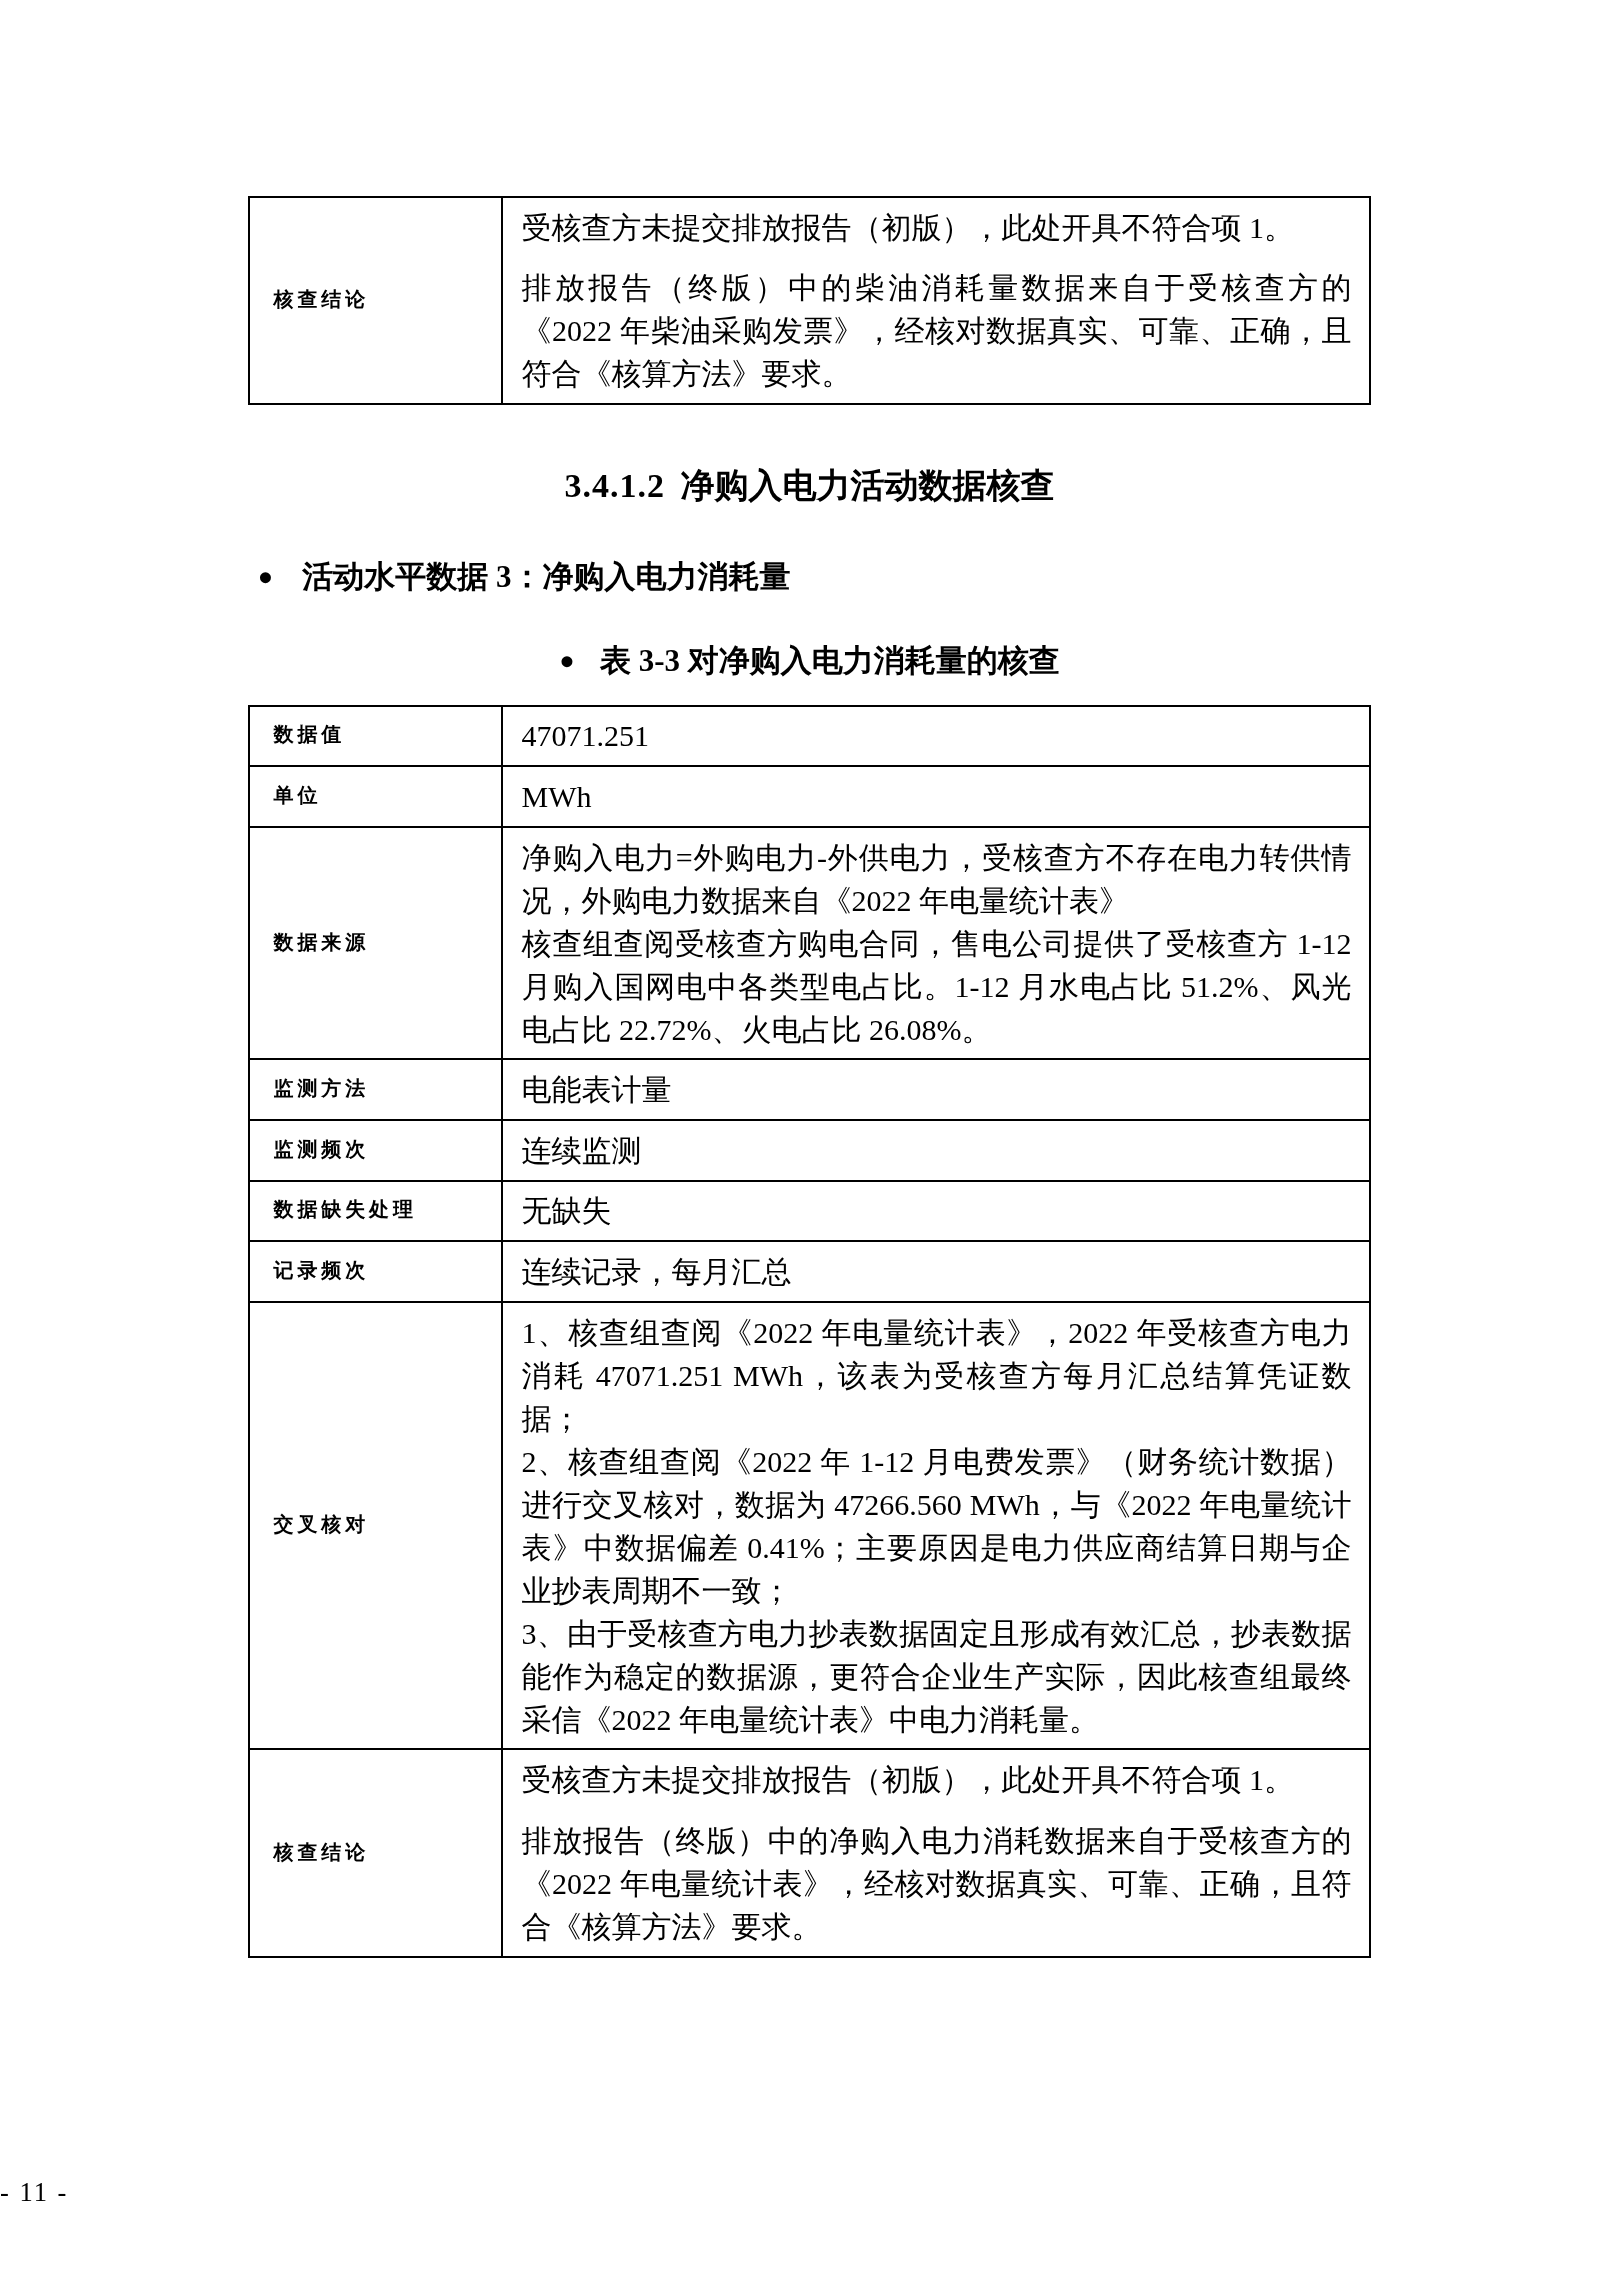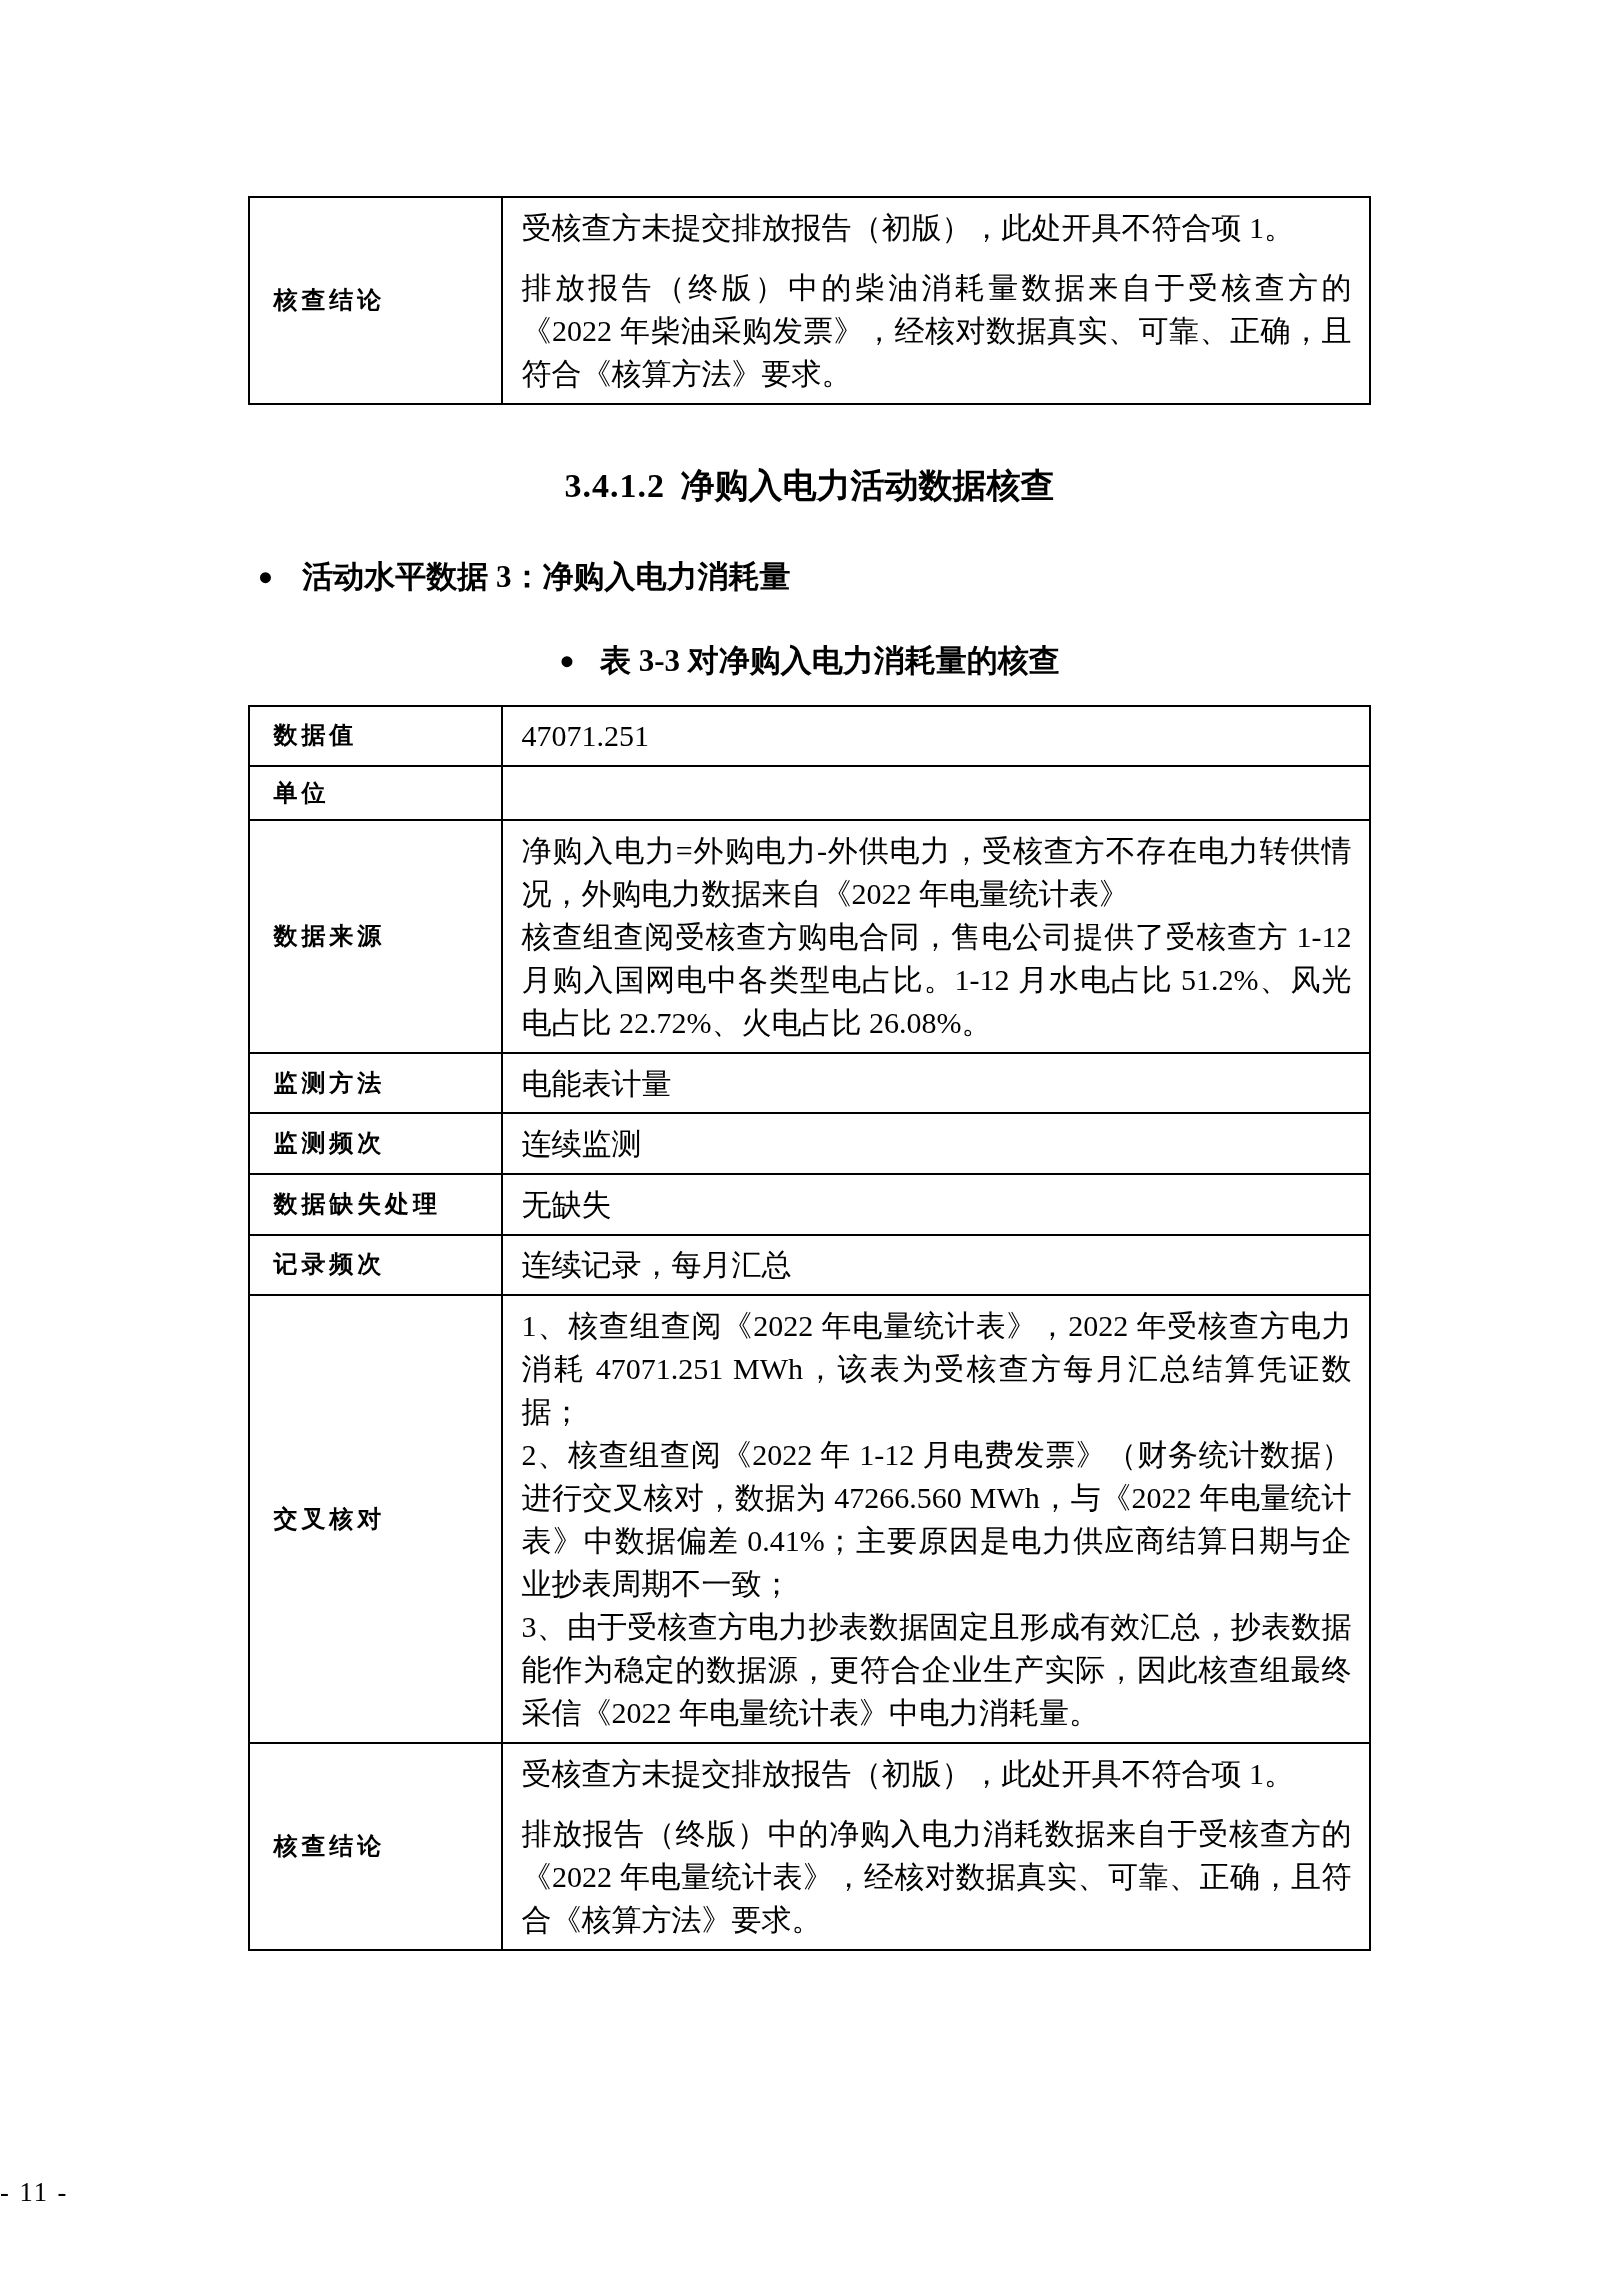--- a/index.html
+++ b/index.html
@@ -37,23 +37,24 @@
   }
   .tbl-row + .tbl-row { border-top: 2px solid #000; }
   .tbl-label {
     flex: 0 0 253px;
     width: 253px;
     border-right: 2px solid #000;
     display: flex;
     align-items: center;
     padding: 5.9px 7.8px 5.9px 23.5px;
     font-weight: bold;
-    font-size: 24px;
+    font-size: 20px;
     letter-spacing: 3.9px;
     line-height: 39px;
+    font-family: Liberation Mono, monospace;
   }
   .tbl-content {
     flex: 1 1 auto;
     display: flex;
     flex-direction: column;
     justify-content: center;
     padding: 7.8px 17.6px 7.8px 18.6px;
     font-size: 30px;
     line-height: 43px;
   }
@@ -149,20 +150,23 @@
 
     <div class="vtable" id="main-table">
         <div class="tbl-row" data-row-id="data-value">
           <div class="tbl-label">数据值</div>
           <div class="tbl-content">
             <p>47071.251</p>
           </div>
         </div>
         <div class="tbl-row" data-row-id="unit">
           <div class="tbl-label">单位</div>
+          <div class="tbl-content">
+            <p>MWh</p>
+          </div>
         </div>
         <div class="tbl-row" data-row-id="data-source">
           <div class="tbl-label">数据来源</div>
           <div class="tbl-content">
             <p>净购入电力=外购电力-外供电力，受核查方不存在电力转供情况，外购电力数据来自《2022 年电量统计表》</p>
             <p>核查组查阅受核查方购电合同，售电公司提供了受核查方 1-12 月购入国网电中各类型电占比。1-12 月水电占比 51.2%、风光电占比 22.72%、火电占比 26.08%。</p>
           </div>
         </div>
         <div class="tbl-row" data-row-id="monitoring-method">
           <div class="tbl-label">监测方法</div>

